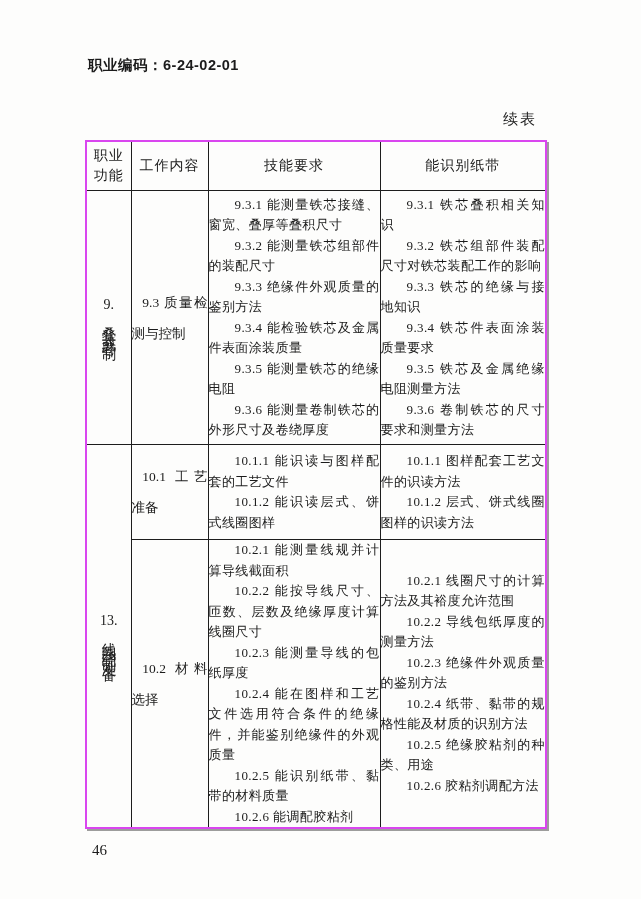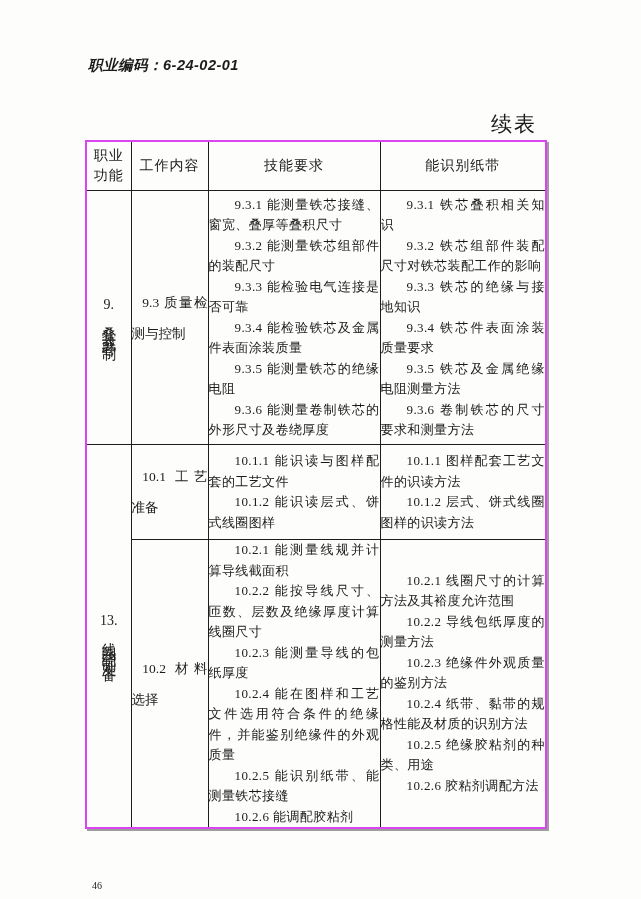--- a/index.html
+++ b/index.html
@@ -7,29 +7,29 @@
     width:641px;height:899px;
     background:#fdfdfc;
     position:relative;
     font-family:"Liberation Serif","DejaVu Serif",serif;
     color:#1b1b1b;
     overflow:hidden;
   }
   .doc-code{
     position:absolute;left:88px;top:56px;
     font-family:"Liberation Sans","DejaVu Sans",sans-serif;
-    font-weight:bold;font-size:14.5px;letter-spacing:.5px;font-style:italic;
+    font-weight:bold;font-size:14.5px;letter-spacing:.5px;
   }
   .continued{
     position:absolute;top:110px;right:104px;
-    font-size:21px;letter-spacing:2px;
+    font-size:15px;letter-spacing:2px;
   }
   .page-number{
-    position:absolute;left:92px;top:880px;
-    font-size:10px;
+    position:absolute;left:92px;top:842px;
+    font-size:15px;
   }
   table.req{
     position:absolute;left:85px;top:140px;
     width:460px;
     border-collapse:collapse;
     table-layout:fixed;
     box-shadow:2px 2px 0 rgba(40,40,40,.45);
   }
   table.req col.c1{width:45px;}
   table.req col.c2{width:77px;}
@@ -117,21 +117,21 @@
           <span class="func-num">9.</span>
           <span class="func-label">叠装或卷制</span>
         </div>
       </td>
       <td class="work">
         <span class="work-text">9.3 质量检测与控制</span>
       </td>
       <td class="cell-text">
         <p>9.3.1 能测量铁芯接缝、窗宽、叠厚等叠积尺寸</p>
         <p>9.3.2 能测量铁芯组部件的装配尺寸</p>
-        <p>9.3.3 能检验电气连接是否可靠</p>
+        <p>9.3.3 绝缘件外观质量的鉴别方法</p>
         <p>9.3.4 能检验铁芯及金属件表面涂装质量</p>
         <p>9.3.5 能测量铁芯的绝缘电阻</p>
         <p>9.3.6 能测量卷制铁芯的外形尺寸及卷绕厚度</p>
       </td>
       <td class="cell-text">
         <p>9.3.1 铁芯叠积相关知识</p>
         <p>9.3.2 铁芯组部件装配尺寸对铁芯装配工作的影响</p>
         <p>9.3.3 铁芯的绝缘与接地知识</p>
         <p>9.3.4 铁芯件表面涂装质量要求</p>
         <p>9.3.5 铁芯及金属绝缘电阻测量方法</p>
@@ -159,21 +159,21 @@
     </tr>
     <tr class="r102">
       <td class="work">
         <span class="work-text">10.2 材料选择</span>
       </td>
       <td class="cell-text">
         <p>10.2.1 能测量线规并计算导线截面积</p>
         <p>10.2.2 能按导线尺寸、匝数、层数及绝缘厚度计算线圈尺寸</p>
         <p>10.2.3 能测量导线的包纸厚度</p>
         <p>10.2.4 能在图样和工艺文件选用符合条件的绝缘件，并能鉴别绝缘件的外观质量</p>
-        <p>10.2.5 能识别纸带、能测量铁芯接缝</p>
+        <p>10.2.5 能识别纸带、黏带的材料质量</p>
         <p>10.2.6 能调配胶粘剂</p>
       </td>
       <td class="cell-text">
         <p>10.2.1 线圈尺寸的计算方法及其裕度允许范围</p>
         <p>10.2.2 导线包纸厚度的测量方法</p>
         <p>10.2.3 绝缘件外观质量的鉴别方法</p>
         <p>10.2.4 纸带、黏带的规格性能及材质的识别方法</p>
         <p>10.2.5 绝缘胶粘剂的种类、用途</p>
         <p>10.2.6 胶粘剂调配方法</p>
       </td>

